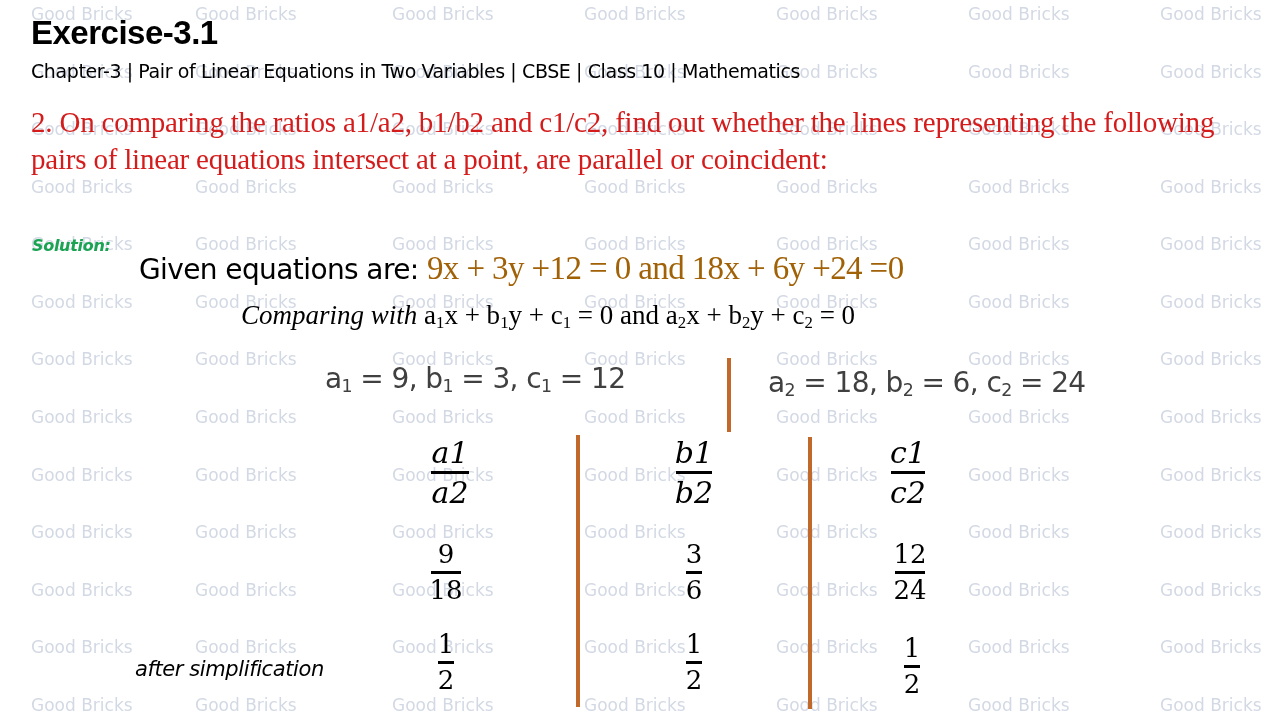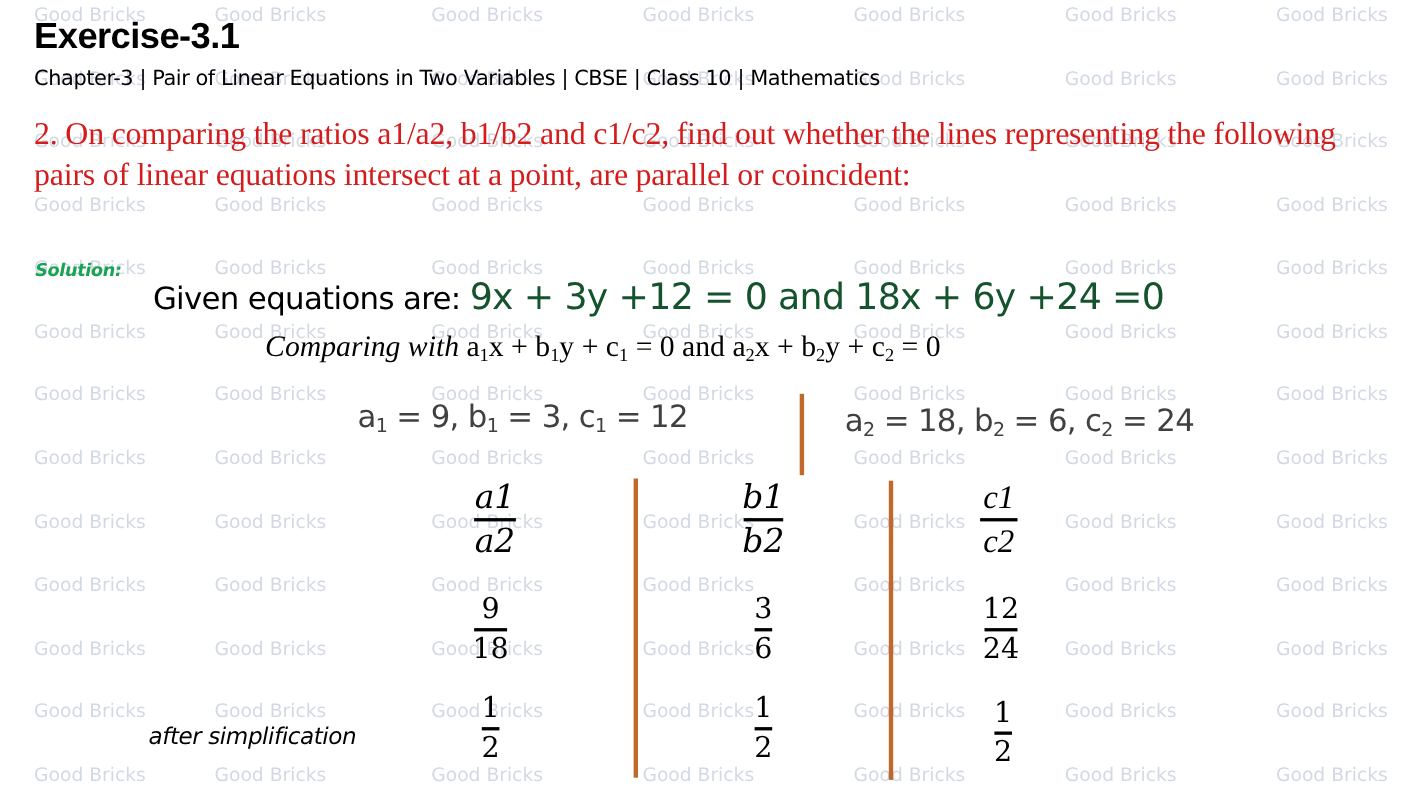--- a/index.html
+++ b/index.html
@@ -7,21 +7,21 @@
   .wm-layer { position:absolute; left:0; top:0; width:1280px; height:556px; pointer-events:none; z-index:0; }
   .wm { position:absolute; font-family:"DejaVu Sans", sans-serif; font-size:17px; color:#d3d9e4; white-space:nowrap; }
   .content { position:absolute; left:0; top:0; width:1164px; height:720px; z-index:1; }
   .abs { position:absolute; white-space:nowrap; }
   .title { left:31px; top:14px; font-family:"Liberation Sans", sans-serif; font-weight:bold; font-size:33px; color:#000; letter-spacing:-0.5px; }
   .subtitle { left:31px; top:60px; font-family:"DejaVu Sans", sans-serif; font-size:19px; color:#000; letter-spacing:-0.4px; }
   .question { left:31px; top:104px; font-family:"Liberation Serif", serif; font-size:29px; line-height:37px; color:#d41c1c; white-space:normal; width:1230px; letter-spacing:-0.2px; }
   .part { left:48px; top:183px; font-family:"DejaVu Sans", sans-serif; font-size:26px; color:#c81e1e; letter-spacing:-0.5px; }
   .solution { left:32px; top:236px; font-family:"DejaVu Sans", sans-serif; font-weight:bold; font-style:italic; font-size:16px; color:#1aa353; letter-spacing:-0.3px; }
   .given { left:139px; top:250px; font-family:"DejaVu Sans", sans-serif; font-size:28px; color:#000; letter-spacing:-0.6px; }
-  .given .eq { color:#14532d; font-size:33px; letter-spacing:-0.6px; }
+  .given .eq { color:#a16207; font-size:33px; letter-spacing:-0.6px;font-family:Liberation Serif, serif; }
   .compare { left:241px; top:300px; font-family:"Liberation Serif", serif; font-size:27px; color:#000; }
   .compare i { font-style:italic; }
   .compare sub, .coef sub { font-size:0.62em; vertical-align:-0.25em; }
   .coef { font-family:"DejaVu Sans", sans-serif; font-size:28px; color:#404040; letter-spacing:-0.6px; }
   .coef1 { left:325px; top:362px; }
   .coef2 { left:768px; top:366px; }
   .vline { position:absolute; width:4px; background:#c0692a; }
   .frac { position:absolute; display:flex; flex-direction:column; align-items:center; font-family:"DejaVu Serif", serif; color:#000; }
   .frac .num, .frac .den { line-height:1.1; }
   .frac .bar { height:3px; background:#000; margin:2px 0; }
@@ -157,21 +157,21 @@
   <div class="frac head" style="left:433px; top:436px; width:34px;">
     <span class="num">a1</span>
       <span class="bar" style="width:38px;"></span>
       <span class="den">a2</span>
   </div>
   <div class="frac head" style="left:674px; top:436px; width:40px;">
     <span class="num">b1</span>
       <span class="bar" style="width:36px;"></span>
       <span class="den">b2</span>
   </div>
-  <div class="frac head" style="left:888px; top:436px; width:40px;font-family:Liberation Serif, serif;">
+  <div class="frac head" style="left:888px; top:436px; width:40px;">
     <span class="num">c1</span>
       <span class="bar" style="width:34px;"></span>
       <span class="den">c2</span>
   </div>
 
   <div class="frac val" style="left:428px; top:540px; width:36px;">
     <span class="num">9</span>
       <span class="bar" style="width:30px;"></span>
       <span class="den">18</span>
   </div>

